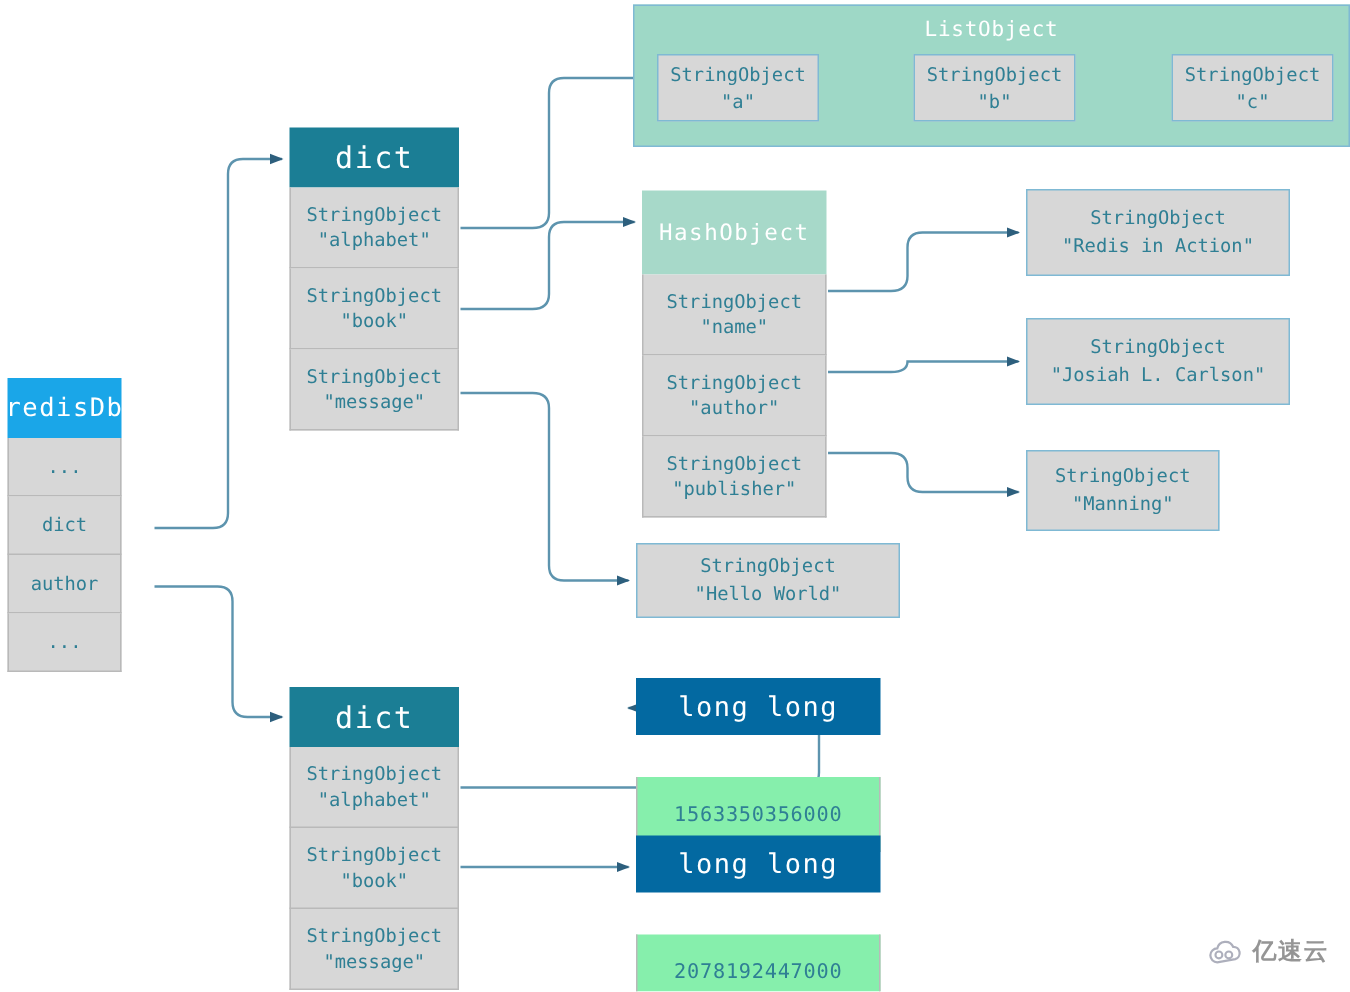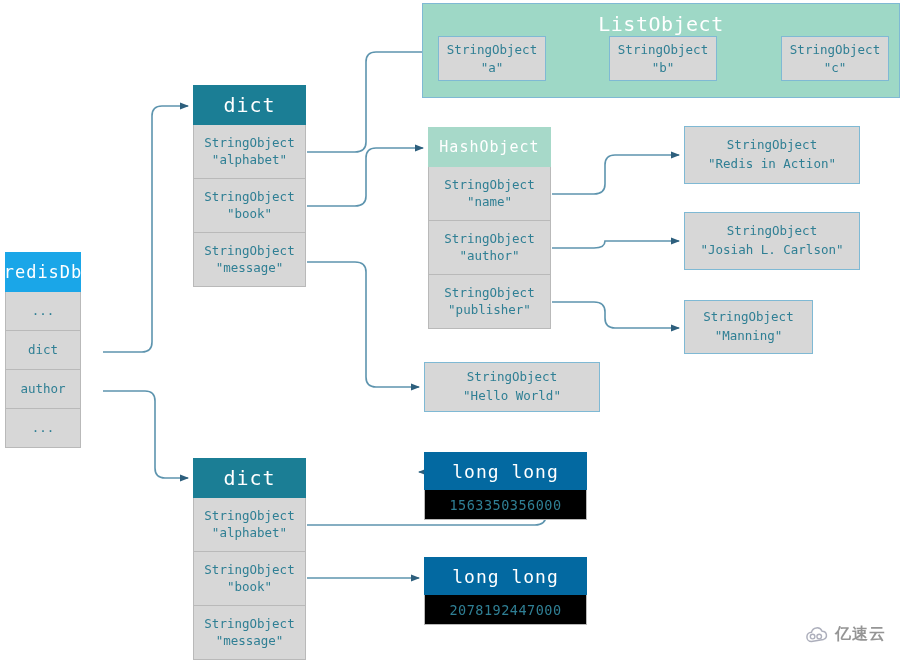--- a/index.html
+++ b/index.html
@@ -43,30 +43,30 @@
   
   .dictbox{width:113px;}
   .dictbox .hdr{background:#1b7e95;height:40px;font-size:20px;}
   .dictbox .cell{height:54px;}
 
   #dict-top{left:193px;top:85px;}
   #dict-bottom{left:193px;top:458px;}
 
   
   #hashobj{left:428px;top:127px;width:123px;}
-  #hashobj .hdr{background:#a7d9c9;height:40px;font-size:15px;color:#ffffff;}
+  #hashobj .hdr{background:#a7d9c9;height:56px;font-size:15px;color:#ffffff;}
   #hashobj .cell{height:54px;}
 
   
   #listobj{
     position:absolute;left:422px;top:3px;width:478px;height:95px;
     background:#9ed8c6;border:1px solid #7fb9d4;box-sizing:border-box;
   }
   #listobj .lo-title{
-    text-align:center;color:#ffffff;font-size:20px;padding-top:8px;letter-spacing:.5px;
+    text-align:center;color:#ffffff;font-size:14px;padding-top:8px;letter-spacing:.5px;
   }
   .lnode{
     position:absolute;box-sizing:border-box;
     background:#d7d7d7;border:1px solid #7fb9d4;
     display:flex;flex-direction:column;align-items:center;justify-content:center;
     color:#2f7f94;font-size:12.5px;line-height:1.4;
   }
   #lnode-a{left:15px;top:32px;width:108px;height:45px;}
   #lnode-b{left:186px;top:32px;width:108px;height:45px;}
   #lnode-c{left:358px;top:32px;width:108px;height:45px;}
@@ -80,24 +80,24 @@
   }
   #sobj-redis{left:684px;top:126px;width:176px;height:58px;}
   #sobj-josiah{left:684px;top:212px;width:176px;height:58px;}
   #sobj-manning{left:684px;top:300px;width:129px;height:54px;}
   #sobj-hello{left:424px;top:362px;width:176px;height:50px;}
 
   
   .llbox{position:absolute;width:163px;}
   .llbox .hdr{background:#0369a1;height:38px;font-size:18px;}
   .llbox .val{
-    box-sizing:border-box;height:30px;background:#000000;
+    box-sizing:border-box;height:50px;background:#86efac;
     border:1px solid #b9b9b9;border-top:none;
     display:flex;align-items:center;justify-content:center;
-    color:#2f7f94;font-size:13.5px;letter-spacing:.5px;
+    color:#2f7f94;font-size:13.5px;letter-spacing:.5px;margin-top:28px;
   }
   #ll-1{left:424px;top:452px;}
   #ll-2{left:424px;top:557px;}
 
   
   #watermark{
     position:absolute;right:14px;bottom:16px;
     display:flex;align-items:center;gap:5px;
     opacity:.55;
   }

